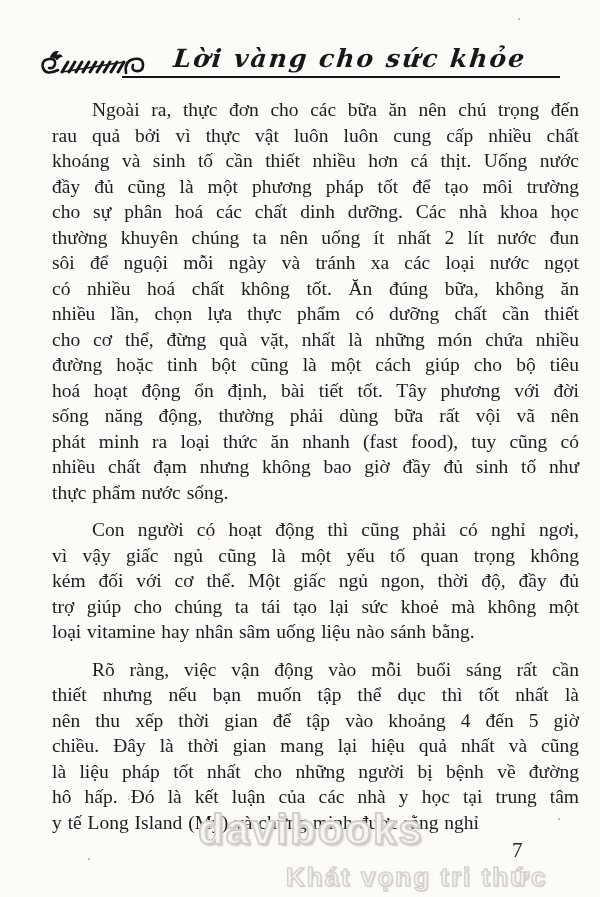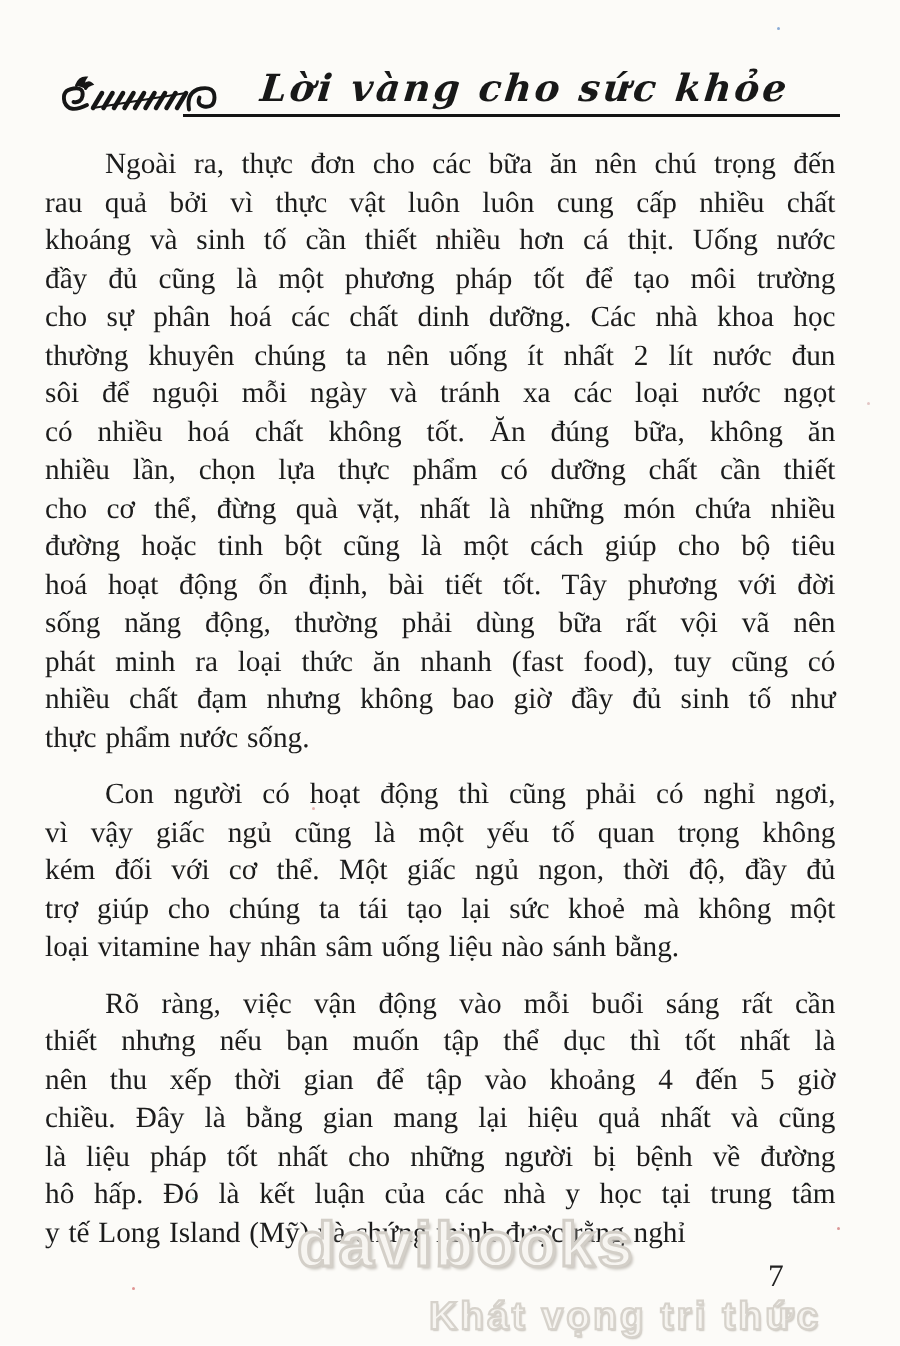--- a/index.html
+++ b/index.html
@@ -31,21 +31,21 @@
     position:absolute;left:150px;top:44px;width:400px;
     text-align:center;
     font-family:"DejaVu Serif", serif;
     font-style:italic;font-weight:bold;
     font-size:25px;letter-spacing:2px;
     transform:skewX(-6deg);
     color:#181818;
   }
   
   .body-text{
-    position:absolute;left:30px;top:97px;width:527px;
+    position:absolute;left:52px;top:97px;width:527px;
     font-size:19.5px;line-height:25.5px;
     color:#1c1c1c;
   }
   .paragraph{margin:0 0 12px 0;}
   .line{
     text-align:justify;
     -moz-text-align-last:justify;
     text-align-last:justify;
     white-space:normal;
     word-spacing:1px;
@@ -135,21 +135,21 @@
         <div class="line first">Con người có hoạt động thì cũng phải có nghỉ ngơi,</div>
         <div class="line">vì vậy giấc ngủ cũng là một yếu tố quan trọng không</div>
         <div class="line">kém đối với cơ thể. Một giấc ngủ ngon, thời độ, đầy đủ</div>
         <div class="line">trợ giúp cho chúng ta tái tạo lại sức khoẻ mà không một</div>
         <div class="line last">loại vitamine hay nhân sâm uống liệu nào sánh bằng.</div>
       </div>
       <div class="paragraph">
         <div class="line first">Rõ ràng, việc vận động vào mỗi buổi sáng rất cần</div>
         <div class="line">thiết nhưng nếu bạn muốn tập thể dục thì tốt nhất là</div>
         <div class="line">nên thu xếp thời gian để tập vào khoảng 4 đến 5 giờ</div>
-        <div class="line">chiều. Đây là bằng gian mang lại hiệu quả nhất và cũng</div>
+        <div class="line">chiều. Đây là thời gian mang lại hiệu quả nhất và cũng</div>
         <div class="line">là liệu pháp tốt nhất cho những người bị bệnh về đường</div>
         <div class="line">hô hấp. Đó là kết luận của các nhà y học tại trung tâm</div>
         <div class="line last">y tế Long Island (Mỹ) và chứng minh được rằng nghỉ</div>
       </div>
     </div>
 
   <div class="watermark-logo">davibooks</div>
   <div class="watermark-slogan">Khát vọng tri thức</div>
 
   <div class="page-number">7</div>

